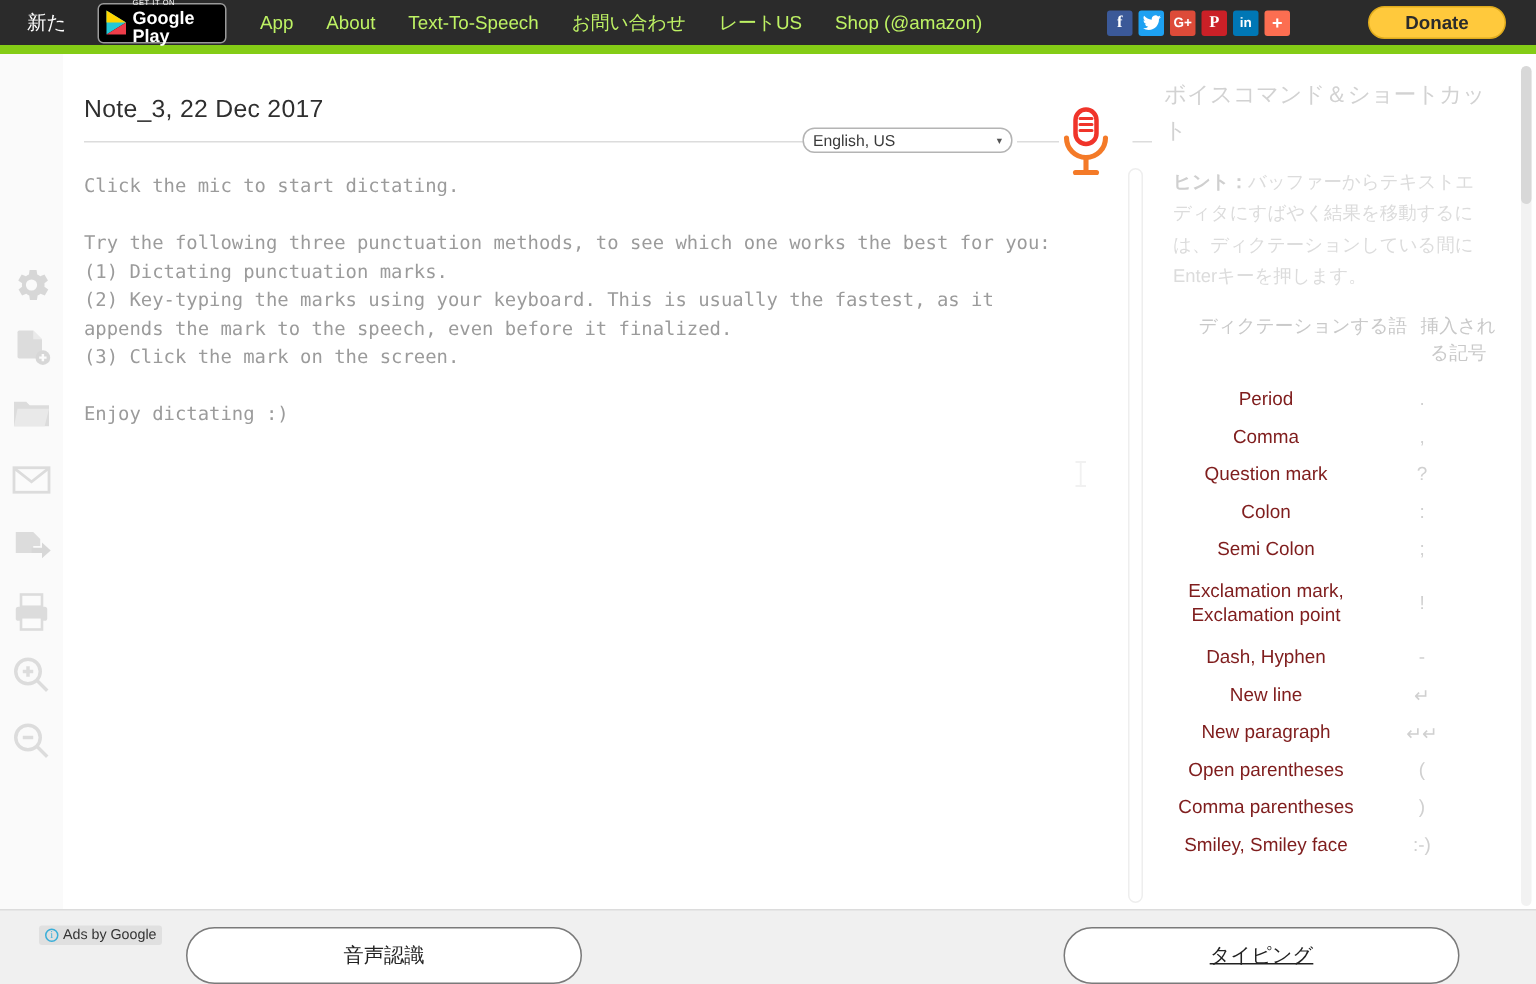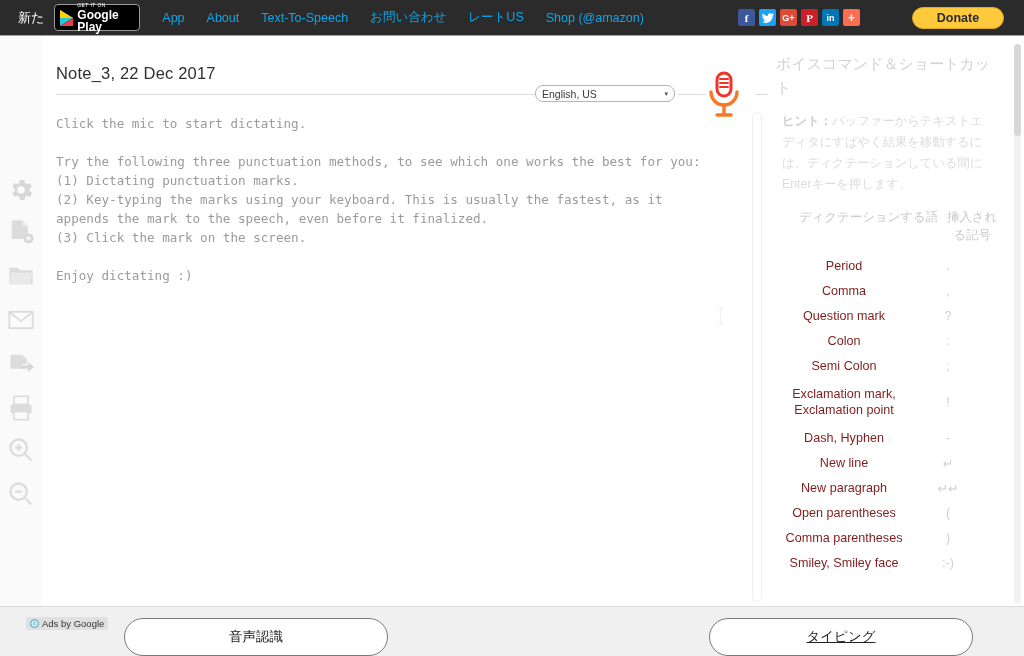--- a/index.html
+++ b/index.html
@@ -10,31 +10,31 @@
     overflow: hidden;
   }
   #app { position: relative; width: 1024px; height: 656px; background: #fff; }
 
   
   .topnav {
     position: absolute; top: 0; left: 0;
     width: 1024px; height: 36px;
     background: #2b2b2b;
     display: flex; align-items: center;
-    border-bottom: 1px solid #84cc16;
+    border-bottom: 6px solid #84cc16;
   }
   .nav-new {
     color: #ffffff; font-size: 13px; margin-left: 18px; margin-right: 10px;
     white-space: nowrap; cursor: pointer;
   }
   .gplay {
     width: 86px; height: 27px; background: #000;
     border: 1px solid #9a9a9a; border-radius: 4px;
     display: flex; align-items: center; padding: 0 5px; gap: 4px;
-    cursor: pointer; flex: none;
+    cursor: pointer; flex: none; margin-left: 11px;
   }
   .gplay-tri {
     width: 0; height: 0; border-style: solid;
     border-width: 8px 0 8px 13px;
     border-color: transparent transparent transparent #24c8d6;
     position: relative; flex: none;
   }
   .gplay-tri::before {
     content:""; position:absolute; left:-13px; top:-8px;
     width:0;height:0;border-style:solid;border-width:8px 0 0 13px;
@@ -44,21 +44,21 @@
     content:""; position:absolute; left:-13px; top:0px;
     width:0;height:0;border-style:solid;border-width:0 0 8px 13px;
     border-color: transparent transparent #ee3d4a transparent;
   }
   .gplay-txt { display:flex; flex-direction:column; line-height:1; }
   .gplay-txt .t1 { color:#fff; font-size:5px; letter-spacing:.4px; }
   .gplay-txt .t2 { color:#fff; font-size:12px; font-weight:bold; margin-top:1px; }
 
   .nav-links { display: flex; align-items: center; margin-left: 22px; gap: 22px; }
   .nav-links a {
-    color: #0ea5e9; font-size: 12.5px; text-decoration: none;
+    color: #bef264; font-size: 12.5px; text-decoration: none;
     white-space: nowrap; cursor: pointer;
   }
   .social { position: absolute; right: 164px; display: flex; gap: 4px; align-items:center; }
   .sbtn {
     width: 17px; height: 17px; border-radius: 2px;
     display: flex; align-items: center; justify-content: center;
     color: #fff; font-size: 11px; font-weight: bold; cursor: pointer;
     font-family: "Liberation Serif", serif;
   }
   .s-fb { background:#3b5998; font-family:"Liberation Serif",serif; }

